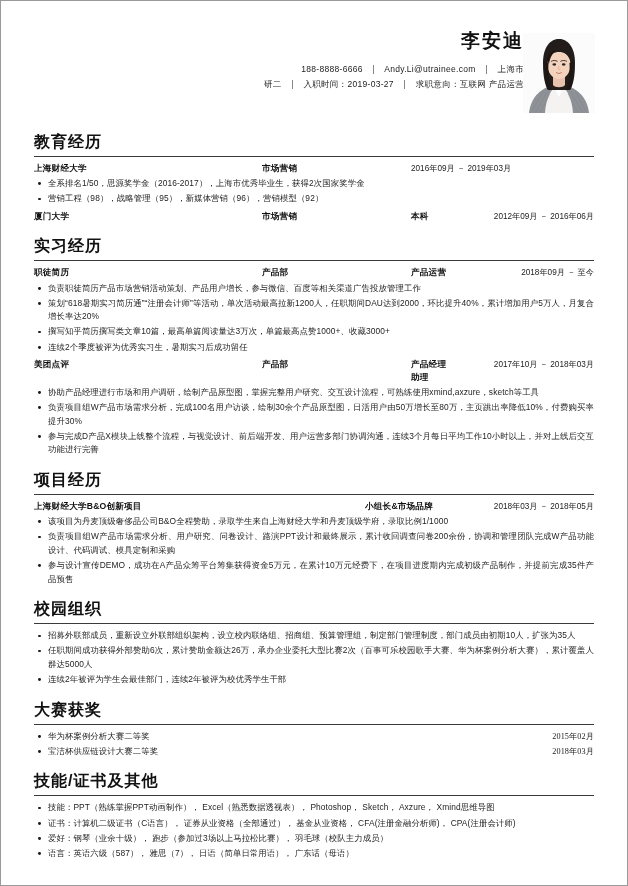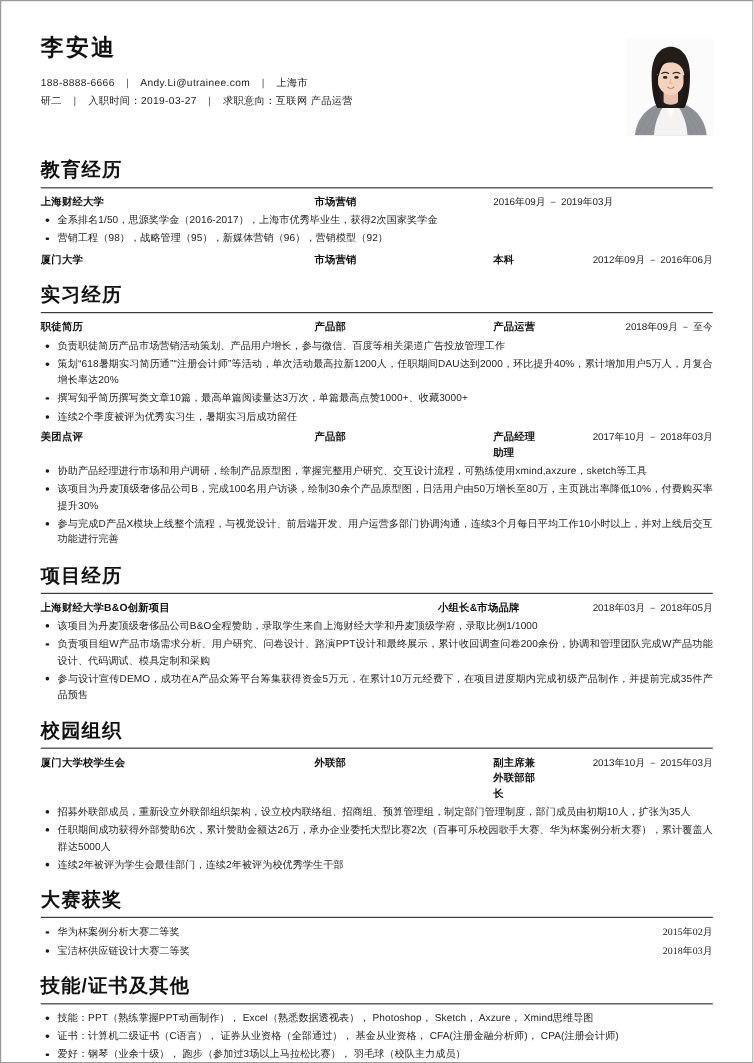--- a/index.html
+++ b/index.html
@@ -27,21 +27,21 @@
   .inner {
     padding: 22px 33px 10px 33px;
   }
 
   
   .header {
     position: relative;
     min-height: 92px;
   }
   .hdr-text {
-    text-align: left;
+    text-align: right;
     padding-right: 70px;
   }
   .name {
     font-size: 19px;
     font-weight: bold;
     letter-spacing: 2px;
     line-height: 1.5;
     margin: 4px 0 6px 0;
     color: #111;
   }
@@ -249,47 +249,41 @@
             <li>连续2个季度被评为优秀实习生，暑期实习后成功留任</li>
           </ul>
           <div class="entry-row">
             <div class="c1">美团点评</div>
             <div class="c2">产品部</div>
             <div class="c3">产品经理助理</div>
             <div class="c-date">2017年10月 － 2018年03月</div>
           </div>
           <ul class="bullets">
             <li>协助产品经理进行市场和用户调研，绘制产品原型图，掌握完整用户研究、交互设计流程，可熟练使用xmind,axzure，sketch等工具</li>
-            <li>该项目为丹麦顶级奢侈品公司B，完成100名用户访谈，绘制30余个产品原型图，日活用户由50万增长至80万，主页跳出率降低10%，付费购买率提升30%</li>
+            <li>负责项目组W产品市场需求分析，完成100名用户访谈，绘制30余个产品原型图，日活用户由50万增长至80万，主页跳出率降低10%，付费购买率提升30%</li>
             <li>参与完成D产品X模块上线整个流程，与视觉设计、前后端开发、用户运营多部门协调沟通，连续3个月每日平均工作10小时以上，并对上线后交互功能进行完善</li>
           </ul>
         </div>
         <div class="section">
           <div class="section-title">项目经历</div>
           <div class="rule"></div>
           <div class="entry-row two-col">
             <div class="c1">上海财经大学B&amp;O创新项目</div>
             <div class="c3">小组长&amp;市场品牌</div>
             <div class="c-date">2018年03月 － 2018年05月</div>
           </div>
           <ul class="bullets">
             <li>该项目为丹麦顶级奢侈品公司B&amp;O全程赞助，录取学生来自上海财经大学和丹麦顶级学府，录取比例1/1000</li>
             <li>负责项目组W产品市场需求分析、用户研究、问卷设计、路演PPT设计和最终展示，累计收回调查问卷200余份，协调和管理团队完成W产品功能设计、代码调试、模具定制和采购</li>
             <li>参与设计宣传DEMO，成功在A产品众筹平台筹集获得资金5万元，在累计10万元经费下，在项目进度期内完成初级产品制作，并提前完成35件产品预售</li>
           </ul>
         </div>
         <div class="section">
           <div class="section-title">校园组织</div>
           <div class="rule"></div>
-          <div class="entry-row">
-            <div class="c1">厦门大学校学生会</div>
-            <div class="c2">外联部</div>
-            <div class="c3">副主席兼外联部部长</div>
-            <div class="c-date">2013年10月 － 2015年03月</div>
-          </div>
           <ul class="bullets">
             <li>招募外联部成员，重新设立外联部组织架构，设立校内联络组、招商组、预算管理组，制定部门管理制度，部门成员由初期10人，扩张为35人</li>
             <li>任职期间成功获得外部赞助6次，累计赞助金额达26万，承办企业委托大型比赛2次（百事可乐校园歌手大赛、华为杯案例分析大赛），累计覆盖人群达5000人</li>
             <li>连续2年被评为学生会最佳部门，连续2年被评为校优秀学生干部</li>
           </ul>
         </div>
       </div>
 
     <div class="section">
       <div class="section-title">大赛获奖</div>

